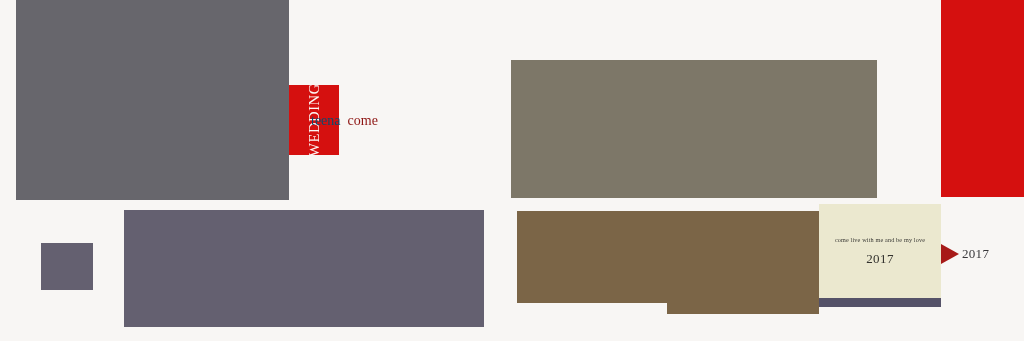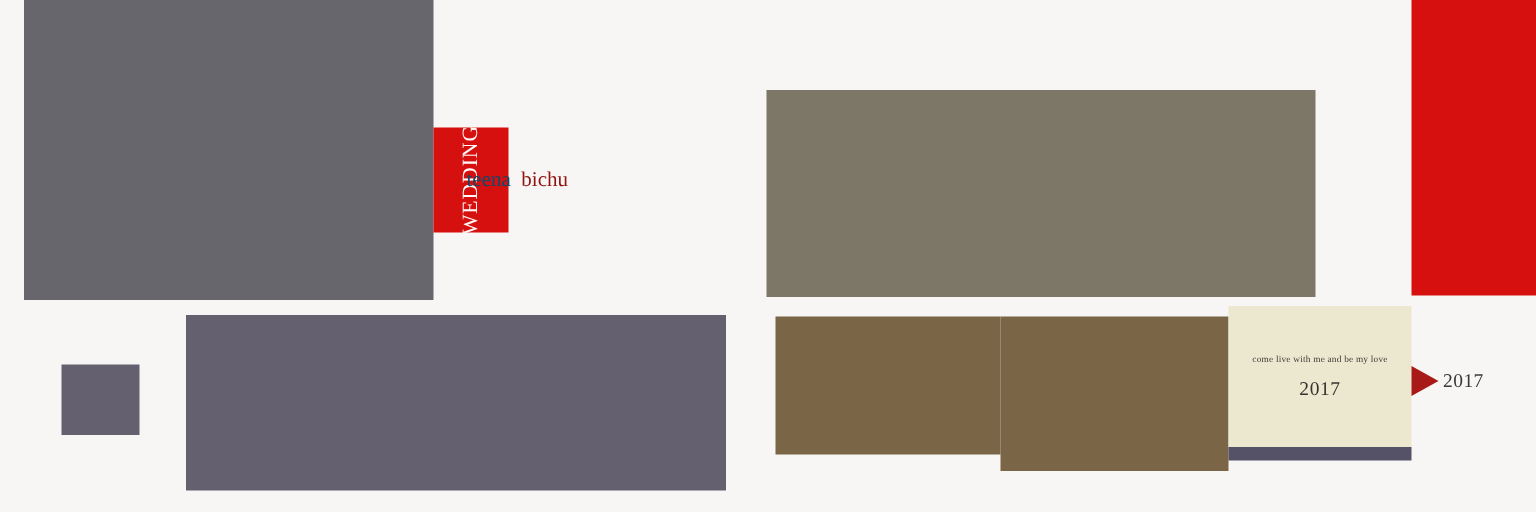--- a/index.html
+++ b/index.html
@@ -195,21 +195,21 @@
   <div class="block photo-gray-small-square"></div>
 
   <div class="block photo-gray-wide"></div>
 
   <div class="block title-card">
     <div class="title-vertical">WEDDING</div>
   </div>
 
   <div class="names-row">
     <span class="name-bride">teena</span>
-    <span class="name-groom">bichu</span>
+    <span class="name-groom">come</span>
   </div>
 
   <div class="block photo-olive"></div>
 
   <div class="block photo-brown-left"></div>
   <div class="block photo-brown-right"></div>
 
   <div class="block photo-red-tall"></div>
 
   <div class="block caption-panel">

